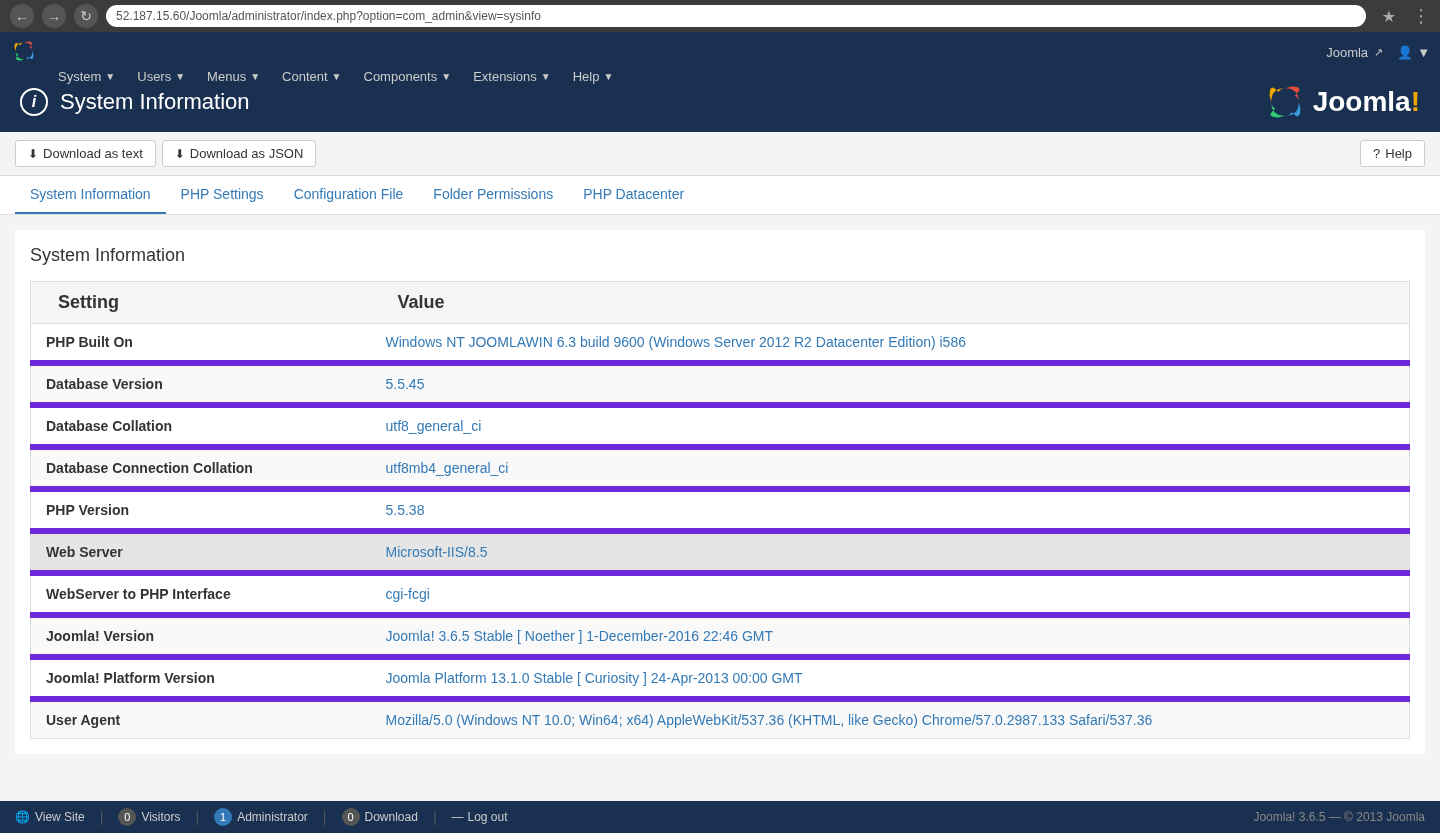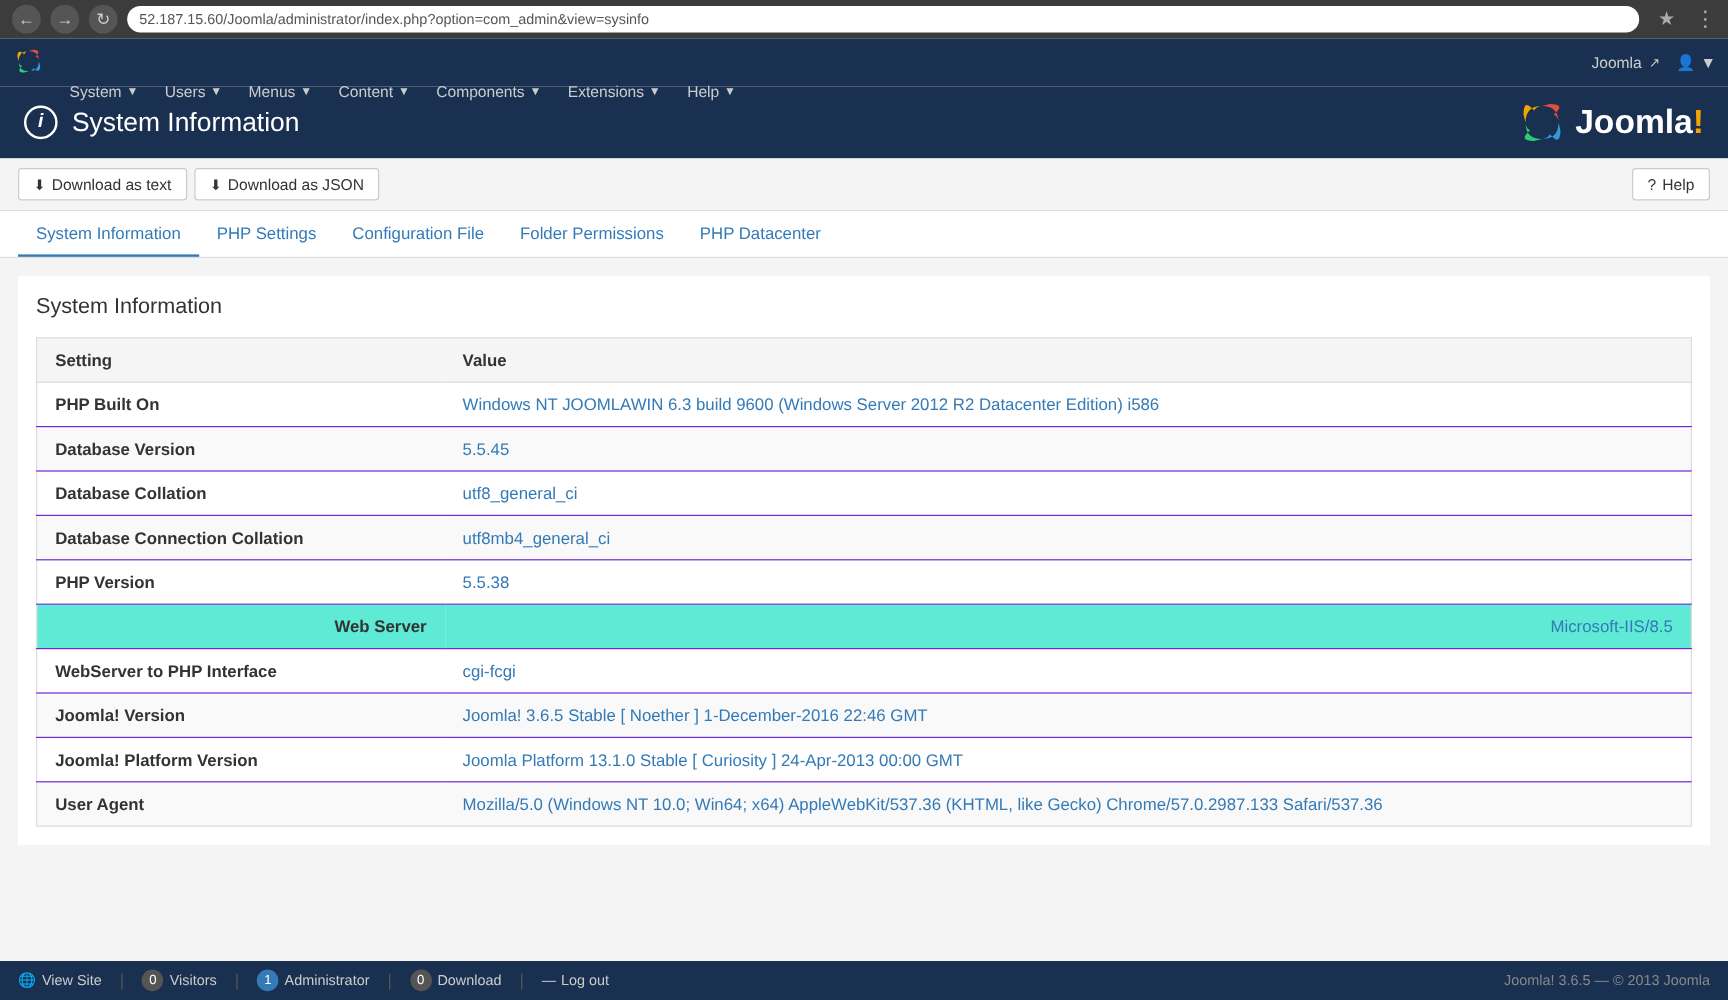--- a/index.html
+++ b/index.html
@@ -196,29 +196,29 @@
     .info-table {
       width: 100%;
       border-collapse: collapse;
       border: 1px solid #ddd;
     }
     .info-table thead tr {
       background: #f5f5f5;
     }
     .info-table th {
       text-align: left;
-      padding: 10px 15px;
+      padding: 10px 27px;
       font-weight: bold;
-      font-size: 14px;
+      font-size: 18px;
       color: #333;
       border-bottom: 1px solid #ddd;
     }
     .info-table td {
       padding: 10px 15px;
-      border-bottom: 1px solid #6d28d9;
+      border-bottom: 6px solid #6d28d9;
       font-size: 14px;
     }
     .info-table tr:last-child td { border-bottom: none; }
     .info-table .setting-col {
       width: 340px;
       font-weight: bold;
       color: #333;
     }
     .info-table .value-col {
       color: #337ab7;
@@ -389,21 +389,21 @@
           <td class="value-col">utf8_general_ci</td>
         </tr>
         <tr style="background: rgb(249, 249, 249);">
           <td class="setting-col">Database Connection Collation</td>
           <td class="value-col">utf8mb4_general_ci</td>
         </tr>
         <tr style="background: rgb(255, 255, 255);">
           <td class="setting-col">PHP Version</td>
           <td class="value-col">5.5.38</td>
         </tr>
-        <tr style="background: #5eead4; text-align: right;">
+        <tr style="background: #e5e5e5;">
           <td class="setting-col">Web Server</td>
           <td class="value-col">Microsoft-IIS/8.5</td>
         </tr>
         <tr style="background: rgb(255, 255, 255);">
           <td class="setting-col">WebServer to PHP Interface</td>
           <td class="value-col">cgi-fcgi</td>
         </tr>
         <tr style="background: rgb(249, 249, 249);">
           <td class="setting-col">Joomla! Version</td>
           <td class="value-col">Joomla! 3.6.5 Stable [ Noether ] 1-December-2016 22:46 GMT</td>

